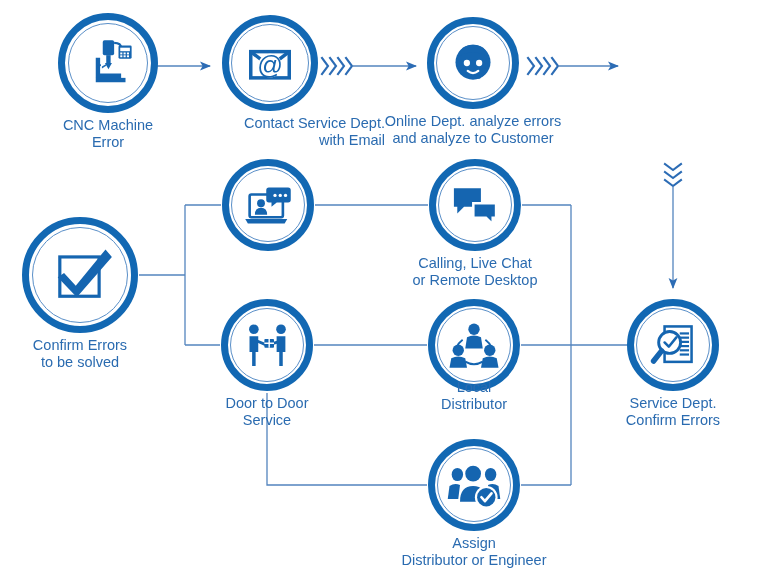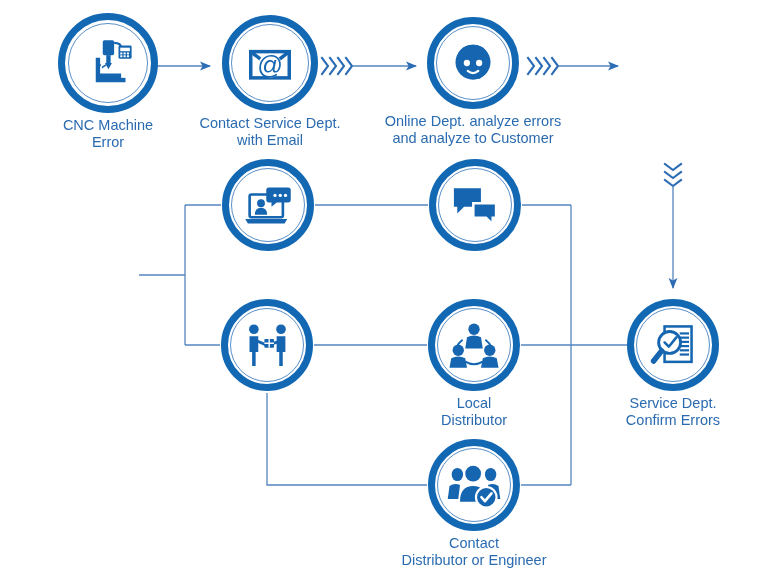--- a/index.html
+++ b/index.html
@@ -156,21 +156,21 @@
     <div class="disc ring-outer" style="width:96px;height:96px;"></div>
     <div class="ring-inner" style="left:9px;top:9px;width:78px;height:78px;"></div>
     <div class="glyph" style="width:96px;height:96px;">
       <svg width="56" height="56" viewBox="0 0 64 64">
         <rect x="10" y="19" width="44" height="30" fill="none" stroke="#1565B0" stroke-width="4"></rect>
         <path d="M10 19 L32 36 L54 19" fill="none" stroke="#1565B0" stroke-width="4"></path>
         <circle cx="32" cy="35" r="13.5" fill="#ffffff"></circle>
         <text x="32" y="45" font-size="29" font-family="Liberation Sans, sans-serif" fill="#1565B0" text-anchor="middle">@</text>
       </svg>
     </div>
-    <div class="caption" style="top:100px;width:230px;"><span>Contact Service Dept.</span>
+    <div class="caption" style="top:100px;width:230px;text-align:right;"><span>Contact Service Dept.</span>
 <span>with Email</span></div>
   </div>
 
   <div class="node" style="left:427px;top:17px;width:92px;height:92px;">
     <div class="disc ring-outer" style="width:92px;height:92px;"></div>
     <div class="ring-inner" style="left:9px;top:9px;width:74px;height:74px;"></div>
     <div class="glyph" style="width:92px;height:92px;">
       <svg width="56" height="56" viewBox="0 0 64 64" fill="#1565B0">
         <circle cx="32" cy="31" r="20"></circle>
         <path d="M14 27 q3 -16 18 -16 q15 0 18 16 q-4 -7 -18 -7 q-14 0 -18 7 z" fill="#1565B0"></path>
@@ -179,20 +179,32 @@
         <path d="M26 41 q6 5 12 0" stroke="#ffffff" stroke-width="2.6" fill="none" stroke-linecap="round"></path>
         <path d="M47 33 q2 12 -9 14" stroke="#1565B0" stroke-width="2.6" fill="none"></path>
         <rect x="35" y="46" width="6" height="4" rx="1.6"></rect>
       </svg>
     </div>
     <div class="caption" style="top:96px;width:260px;"><span>Online Dept. analyze errors</span>
 <span>and analyze to Customer</span></div>
   </div>
 
 
+  <div class="node" style="left:22px;top:217px;width:116px;height:116px;">
+    <div class="disc ring-outer" style="width:116px;height:116px;"></div>
+    <div class="ring-inner" style="left:10px;top:10px;width:96px;height:96px;"></div>
+    <div class="glyph" style="width:116px;height:116px;">
+      <svg width="68" height="68" viewBox="0 0 64 64">
+        <rect x="13" y="15" width="37" height="37" fill="none" stroke="#1565B0" stroke-width="3"></rect>
+        <path d="M17 30 L28 42 L56 8 L62 15 L29 53 L11 34 Z" fill="#1565B0"></path>
+      </svg>
+    </div>
+    <div class="caption" style="top:120px;width:200px;"><span>Confirm Errors</span>
+<span>to be solved</span></div>
+  </div>
 
   <div class="node" style="left:222px;top:159px;width:92px;height:92px;">
     <div class="disc ring-outer" style="width:92px;height:92px;"></div>
     <div class="ring-inner" style="left:9px;top:9px;width:74px;height:74px;"></div>
     <div class="glyph" style="width:92px;height:92px;">
       <svg width="56" height="56" viewBox="0 0 64 64" fill="#1565B0">
         <rect x="11" y="20" width="38" height="26" rx="2" fill="none" stroke="#1565B0" stroke-width="3"></rect>
         <path d="M6 48 h48 l-3 5 h-42 z"></path>
         <circle cx="24" cy="30" r="4.5"></circle>
         <path d="M17 43 q0 -8 7 -8 q7 0 7 8 z"></path>
@@ -208,56 +220,60 @@
 
   <div class="node" style="left:429px;top:159px;width:92px;height:92px;">
     <div class="disc ring-outer" style="width:92px;height:92px;"></div>
     <div class="ring-inner" style="left:9px;top:9px;width:74px;height:74px;"></div>
     <div class="glyph" style="width:92px;height:92px;">
       <svg width="54" height="54" viewBox="0 0 64 64" fill="#1565B0">
         <path d="M7 12 h32 v22 h-20 l-8 8 v-8 h-4 z"></path>
         <path d="M30 30 h27 v17 h-4 v8 l-8 -8 h-15 z" stroke="#ffffff" stroke-width="3"></path>
       </svg>
     </div>
+    <div class="caption" style="top:96px;width:220px;"><span>Calling, Live Chat</span>
+<span>or Remote Desktop</span></div>
   </div>
 
   <div class="node" style="left:221px;top:299px;width:92px;height:92px;">
     <div class="disc ring-outer" style="width:92px;height:92px;"></div>
     <div class="ring-inner" style="left:9px;top:9px;width:74px;height:74px;"></div>
     <div class="glyph" style="width:92px;height:92px;">
       <svg width="56" height="56" viewBox="0 0 64 64" fill="#1565B0">
         <circle cx="17" cy="14" r="5.5"></circle>
         <path d="M12 22 h10 v18 h-3 v16 h-4 v-16 h-3 z"></path>
         <path d="M22 28 l7 3" stroke="#1565B0" stroke-width="3.4" fill="none" stroke-linecap="round"></path>
         <circle cx="48" cy="14" r="5.5"></circle>
         <path d="M43 22 h10 v18 h-3 v16 h-4 v-16 h-3 z"></path>
         <path d="M43 29 l-7 2" stroke="#1565B0" stroke-width="3.4" fill="none" stroke-linecap="round"></path>
         <rect x="29" y="25" width="11" height="10" rx="1"></rect>
         <path d="M29 30 h11 M34.5 25 v10" stroke="#ffffff" stroke-width="1.6"></path>
       </svg>
     </div>
+    <div class="caption" style="top:96px;width:200px;"><span>Door to Door</span>
+<span>Service</span></div>
   </div>
 
   <div class="node" style="left:428px;top:299px;width:92px;height:92px;">
     <div class="disc ring-outer" style="width:92px;height:92px;"></div>
     <div class="ring-inner" style="left:9px;top:9px;width:74px;height:74px;"></div>
     <div class="glyph" style="width:92px;height:92px;">
       <svg width="56" height="56" viewBox="0 0 64 64" fill="#1565B0">
         <circle cx="32" cy="14" r="6.5"></circle>
         <path d="M24 23 q8 -4 16 0 l2 13 h-20 z"></path>
         <circle cx="14" cy="38" r="6.5"></circle>
         <path d="M6 47 q8 -4 16 0 l2 11 h-20 z"></path>
         <circle cx="50" cy="38" r="6.5"></circle>
         <path d="M42 47 q8 -4 16 0 l2 11 h-20 z"></path>
         <path d="M19 26 a20 20 0 0 0 -7 9" stroke="#1565B0" stroke-width="2.2" fill="none"></path>
         <path d="M45 26 a20 20 0 0 1 7 9" stroke="#1565B0" stroke-width="2.2" fill="none"></path>
         <path d="M22 51 q10 6 20 0" stroke="#1565B0" stroke-width="2.2" fill="none"></path>
       </svg>
     </div>
-    <div class="caption" style="top:96px;width:200px;"><span>Local</span>
+    <div class="caption" style="top:80px;width:200px;"><span>Local</span>
 <span>Distributor</span></div>
   </div>
 
   <div class="node" style="left:627px;top:299px;width:92px;height:92px;">
     <div class="disc ring-outer" style="width:92px;height:92px;"></div>
     <div class="ring-inner" style="left:9px;top:9px;width:74px;height:74px;"></div>
     <div class="glyph" style="width:92px;height:92px;">
       <svg width="54" height="54" viewBox="0 0 64 64" fill="#1565B0">
         <rect x="22" y="10" width="32" height="42" fill="none" stroke="#1565B0" stroke-width="3"></rect>
         <g>
@@ -286,17 +302,17 @@
         <ellipse cx="51" cy="20" rx="6.5" ry="7.5"></ellipse>
         <circle cx="31" cy="19" r="9"></circle>
         <path d="M4 33 q6 -4 12 -1 l-2 16 h-12 z"></path>
         <path d="M60 33 q-6 -4 -12 -1 l2 16 h12 z"></path>
         <path d="M16 51 q0 -18 15 -18 q15 0 15 18 z"></path>
         <circle cx="46" cy="46" r="13" fill="#ffffff"></circle>
         <circle cx="46" cy="46" r="10.5" fill="#1565B0"></circle>
         <path d="M40.5 46 l4 4.5 l7.5 -9" stroke="#ffffff" stroke-width="3" fill="none" stroke-linecap="round" stroke-linejoin="round"></path>
       </svg>
     </div>
-    <div class="caption" style="top:96px;width:280px;"><span>Contact</span>
+    <div class="caption" style="top:96px;width:280px;"><span>Assign</span>
 <span>Distributor or Engineer</span></div>
   </div>
 
 </div>
 
 </body></html>

